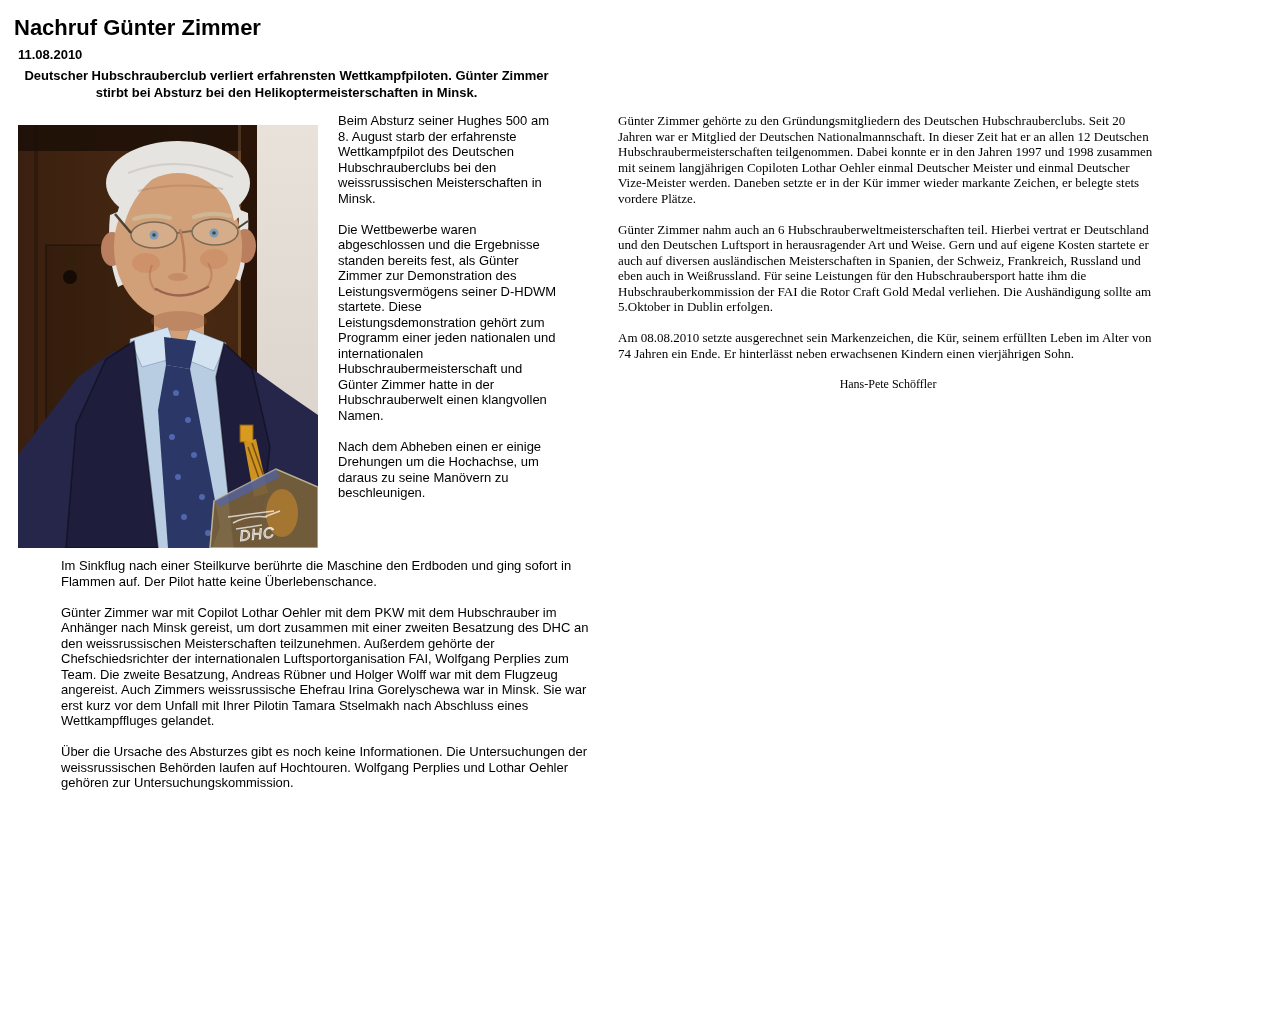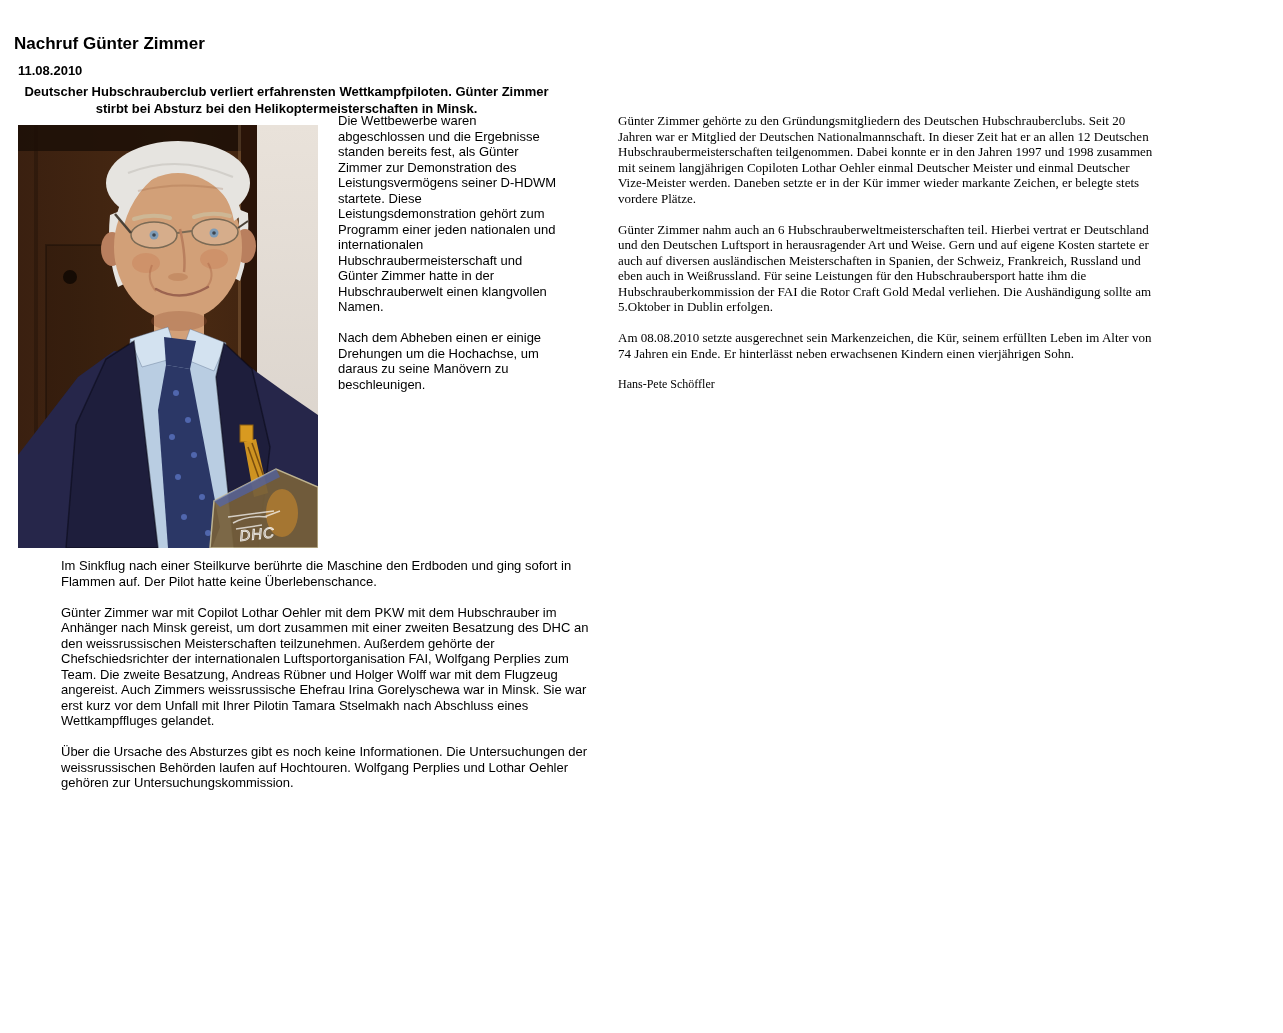--- a/index.html
+++ b/index.html
@@ -5,33 +5,33 @@
   html,body{margin:0;padding:0;background:#ffffff;}
   .page{
     position:relative;
     width:1283px;height:1033px;
     background:#fff;
     font-family:"Liberation Sans","DejaVu Sans",sans-serif;
     font-size:13px;line-height:15.5px;color:#000;
     overflow:hidden;
   }
   .header{position:absolute;left:14px;top:18px;width:560px;}
-  .page-title{font-size:17px;line-height:19px;font-weight:bold;margin:16px 0 9px 0;}
+  .page-title{font-size:22px;line-height:19px;font-weight:bold;margin:0 0 9px 0;}
   .article-date{font-weight:bold;margin:4px;line-height:17px;}
   .article-subtitle{font-weight:bold;margin:0;line-height:17px;max-width:545px;text-align:center;}
 
   .portrait{position:absolute;left:18px;top:125px;width:300px;height:423px;}
   .portrait svg{display:block;}
 
   .col{position:absolute;}
   .col p{margin:0 0 15.5px 0;}
   .side-col{left:338px;top:113px;width:225px;}
   .lower-col{left:14px;top:558px;width:540px;margin-left:47px;}
   .right-col{left:618px;top:113px;width:540px;font-family:Liberation Serif, serif;}
-  .author{margin-top:14px;text-align:left;font-size:12px;line-height:15px;}
+  .author{margin-top:14px;text-align:center;font-size:12px;line-height:15px;}
 </style>
 </head>
 <body>
 
 <div class="page">
 
   <div class="header">
     <h1 class="page-title">Nachruf Günter Zimmer</h1>
     <p class="article-date">11.08.2010</p>
     <p class="article-subtitle">Deutscher Hubschrauberclub verliert erfahrensten Wettkampfpiloten. Günter Zimmer stirbt bei Absturz bei den Helikoptermeisterschaften in Minsk.</p>
@@ -127,20 +127,21 @@
 
       <polygon points="196,376 258,344 300,362 300,423 192,423" style="fill:var(--trophy-glass)" opacity="0.92" stroke="#cbbf96" stroke-width="1.5"></polygon>
       <polygon points="196,376 258,344 262,352 202,382" fill="rgba(70,100,200,0.55)"></polygon>
       <ellipse cx="264" cy="388" rx="16" ry="24" fill="rgba(230,150,40,0.45)"></ellipse>
       <path d="M210,392 L256,386 M215,398 Q229,390 249,392 M218,404 L244,400 M246,392 L262,386" fill="none" stroke="rgba(255,255,255,0.7)" stroke-width="1.5"></path>
       <text x="222" y="416" transform="rotate(-6 222 416)" font-size="15" font-style="italic" fill="rgba(255,255,255,0.35)" stroke="rgba(255,255,255,0.85)" stroke-width="0.8" letter-spacing="1">DHC</text>
     </svg>
   </div>
 
   <div class="col side-col">
+    <p>Beim Absturz seiner Hughes 500 am 8. August starb der erfahrenste Wettkampfpilot des Deutschen Hubschrauberclubs bei den weissrussischen Meisterschaften in Minsk.</p>
     <p>Die Wettbewerbe waren abgeschlossen und die Ergebnisse standen bereits fest, als Günter Zimmer zur Demonstration des Leistungsvermögens seiner D-HDWM startete. Diese Leistungsdemonstration gehört zum Programm einer jeden nationalen und internationalen Hubschraubermeisterschaft und Günter Zimmer hatte in der Hubschrauberwelt einen klangvollen Namen.</p>
     <p>Nach dem Abheben einen er einige Drehungen um die Hochachse, um daraus zu seine Manövern zu beschleunigen.</p>
   </div>
 
   <div class="col lower-col">
     <p>Im Sinkflug nach einer Steilkurve berührte die Maschine den Erdboden und ging sofort in Flammen auf. Der Pilot hatte keine Überlebenschance.</p>
     <p>Günter Zimmer war mit Copilot Lothar Oehler mit dem PKW mit dem Hubschrauber im Anhänger nach Minsk gereist, um dort zusammen mit einer zweiten Besatzung des DHC an den weissrussischen Meisterschaften teilzunehmen. Außerdem gehörte der Chefschiedsrichter der internationalen Luftsportorganisation FAI, Wolfgang Perplies zum Team. Die zweite Besatzung, Andreas Rübner und Holger Wolff war mit dem Flugzeug angereist. Auch Zimmers weissrussische Ehefrau Irina Gorelyschewa war in Minsk. Sie war erst kurz vor dem Unfall mit Ihrer Pilotin Tamara Stselmakh nach Abschluss eines Wettkampffluges gelandet.</p>
     <p>Über die Ursache des Absturzes gibt es noch keine Informationen. Die Untersuchungen der weissrussischen Behörden laufen auf Hochtouren. Wolfgang Perplies und Lothar Oehler gehören zur Untersuchungskommission.</p>
   </div>
 

